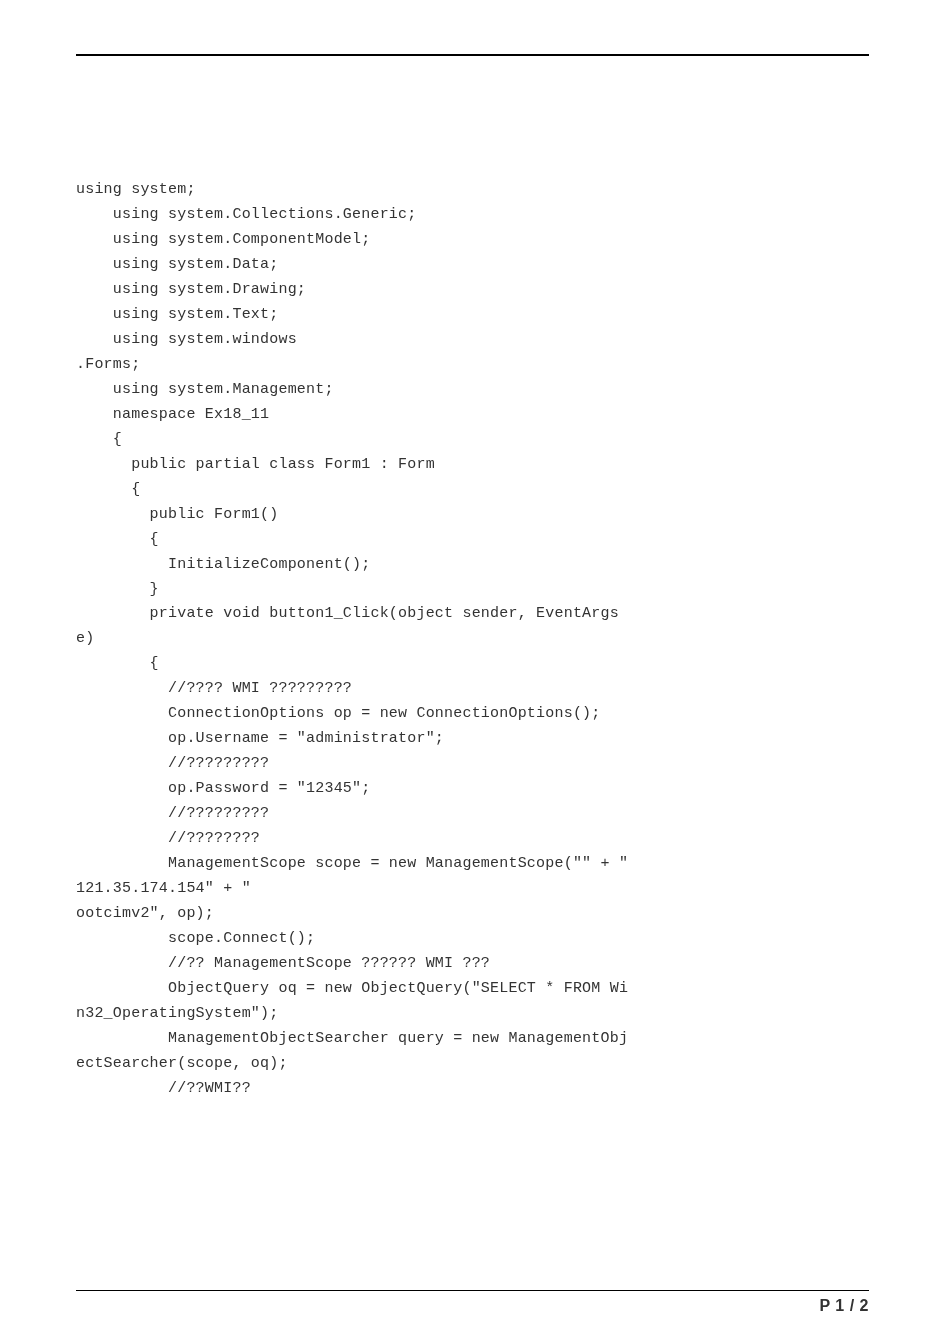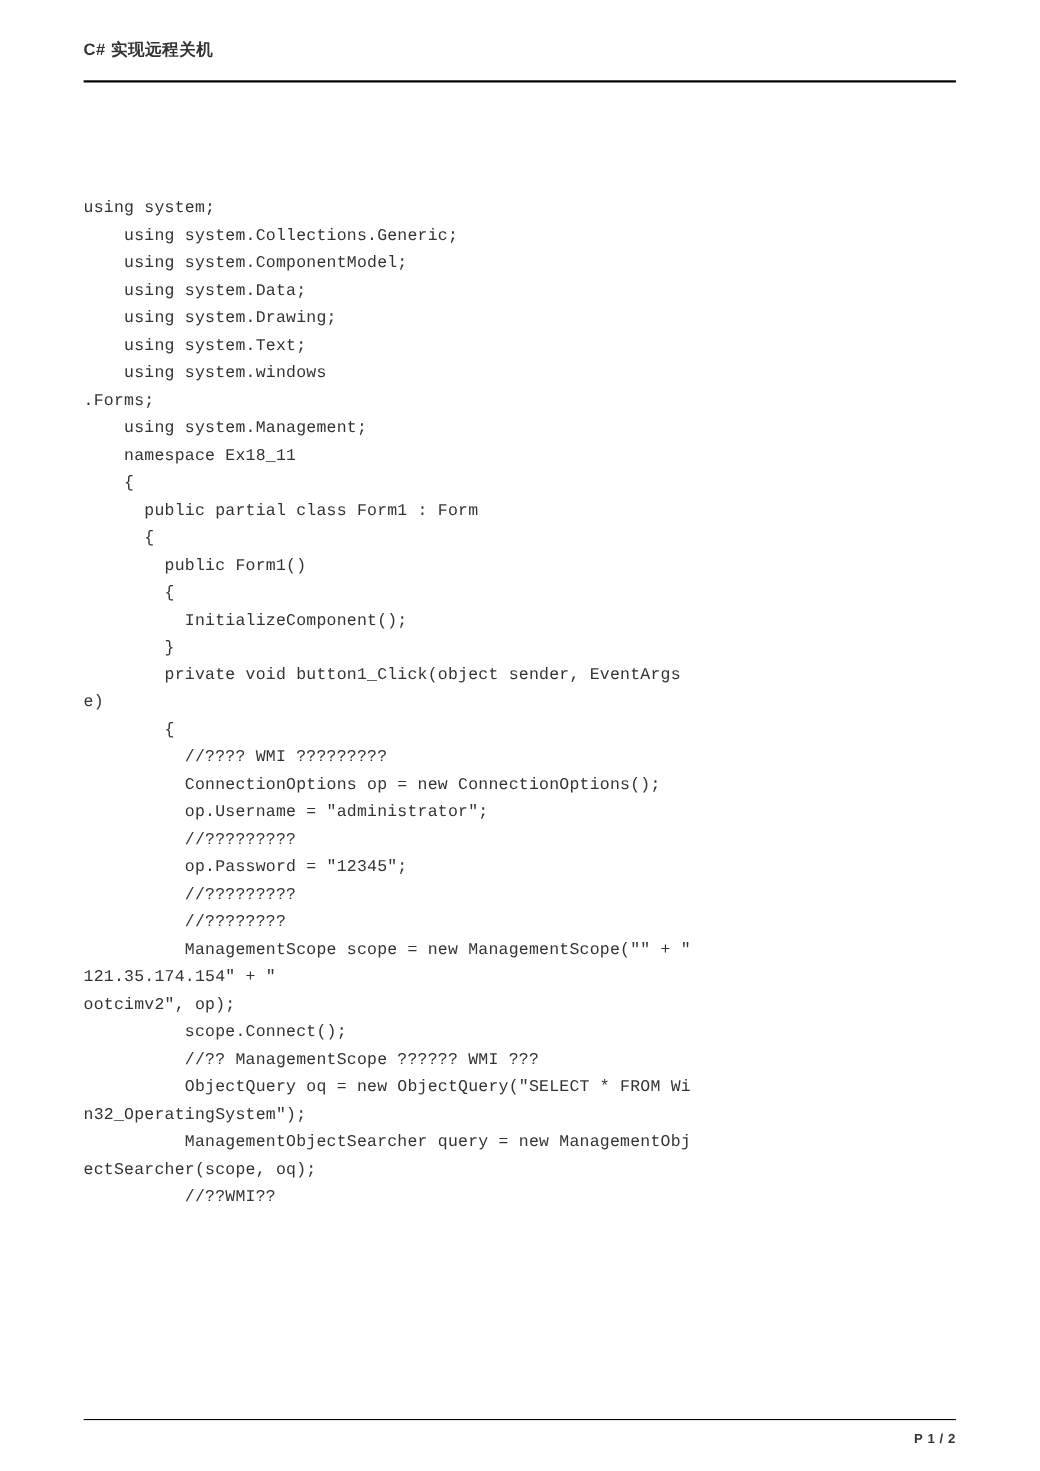--- a/index.html
+++ b/index.html
@@ -48,31 +48,30 @@
       bottom: 46px;
       left: 76px;
       right: 76px;
       border: none;
       border-top: 1.5px solid #000000;
     }
     .page-number {
       position: absolute;
       bottom: 22px;
       right: 76px;
-      font-size: 12px;
+      font-size: 16px;
       color: #333333;
       font-weight: bold;
       letter-spacing: 0.5px;
     }
   </style>
 </head>
 <body>
 
 <div class="header">
-  <div class="header-title">C# 实现远程关机</div>
   <hr class="header-rule">
 </div>
 
 <div class="content">using system;
     using system.Collections.Generic;
     using system.ComponentModel;
     using system.Data;
     using system.Drawing;
     using system.Text;
     using system.windows

